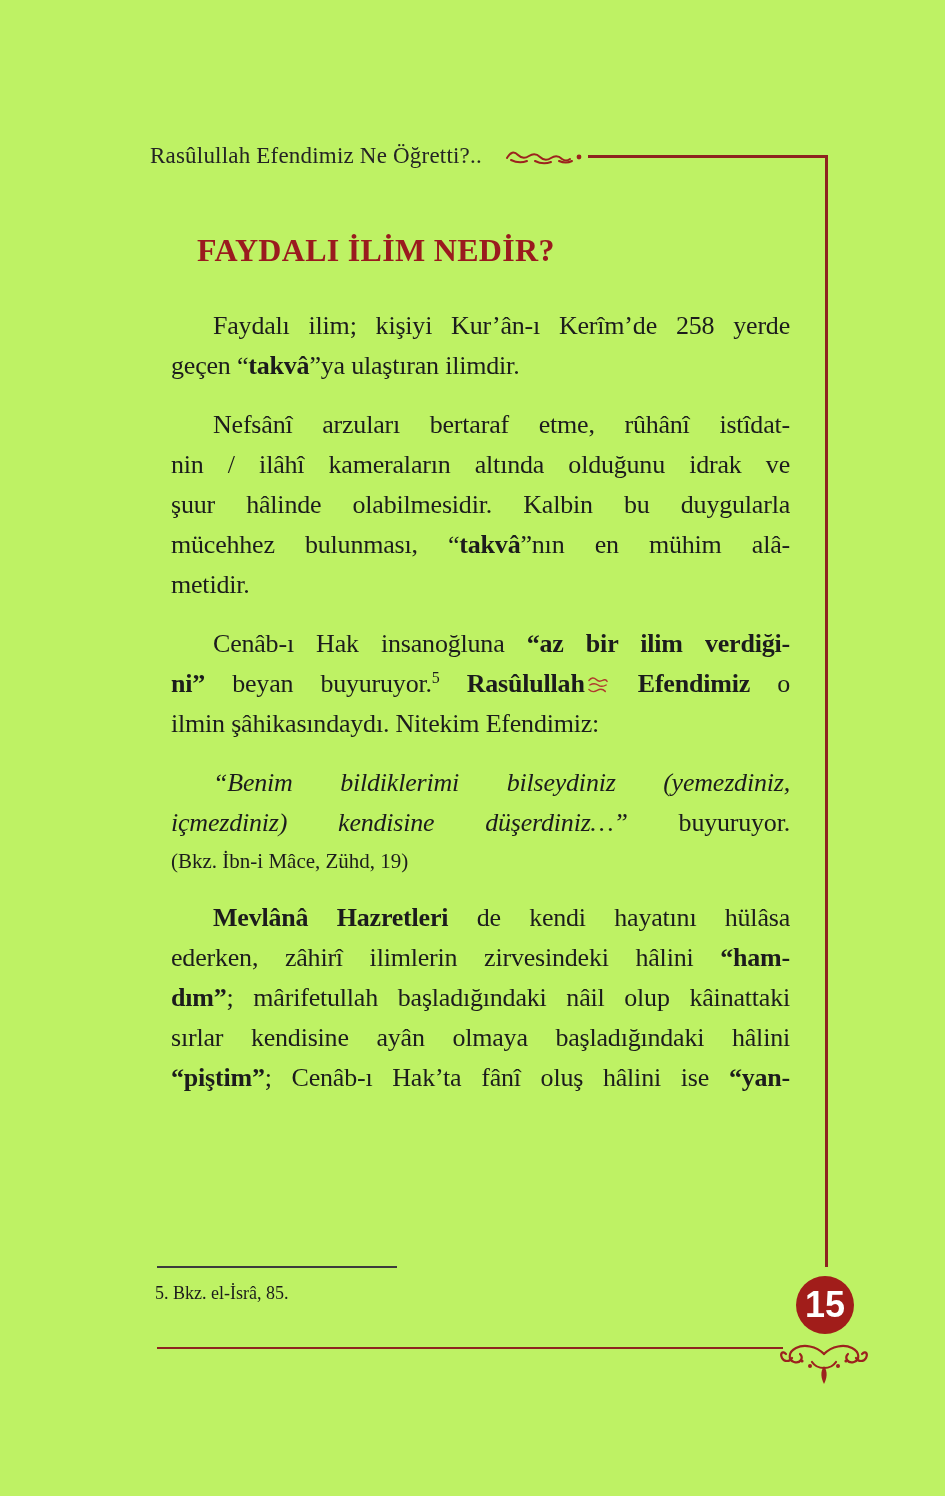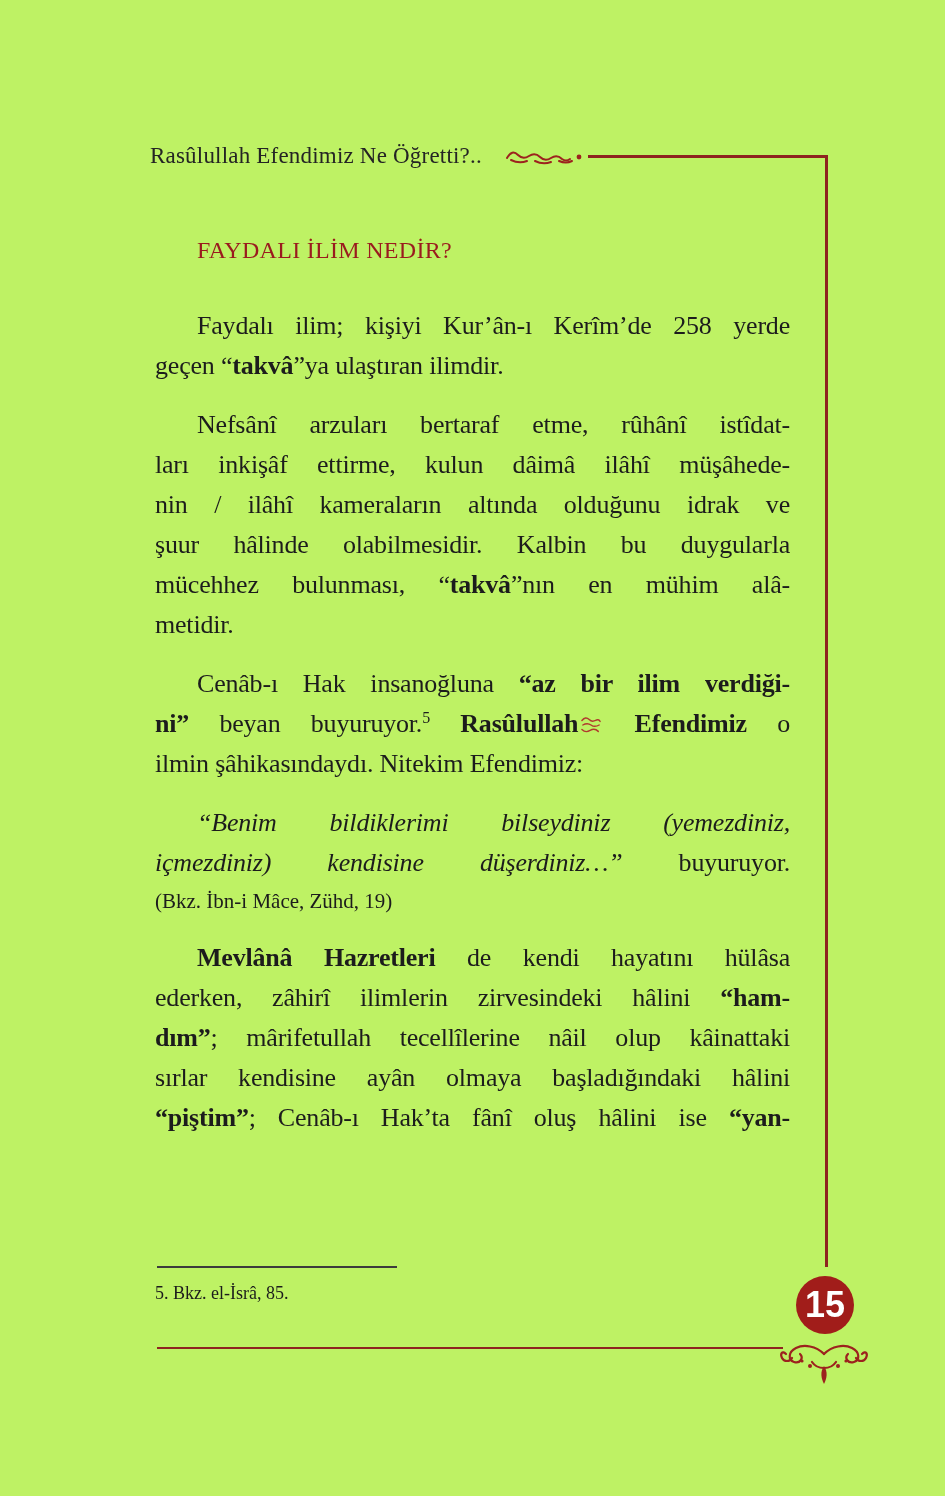--- a/index.html
+++ b/index.html
@@ -17,24 +17,24 @@
     font-size:23px;line-height:28px;color:#242424;
     letter-spacing:.2px;white-space:nowrap;
   }
   .head-ornament{position:absolute;left:505px;top:146px;width:78px;height:20px;}
   .head-rule{position:absolute;left:588px;top:155px;width:240px;height:3px;background:var(--rule);}
   .vert-rule{position:absolute;left:825px;top:155px;width:3px;height:1112px;background:var(--rule);}
   
   .content{position:absolute;left:155px;top:230px;width:635px;}
   .section-title{
     margin:0 0 36px 42px;
-    font-size:24px;font-weight:normal;line-height:40px;
+    font-size:32px;font-weight:bold;line-height:40px;
     color:var(--accent);letter-spacing:.3px;
   }
-  .para{margin:0 0 19px 0;font-size:26px;letter-spacing:-0.2px;}
+  .para{margin:0 0 19px 16px;font-size:26px;letter-spacing:-0.2px;}
   .para:last-child{margin-bottom:0;}
   .line{height:40px;line-height:40px;overflow:hidden;}
   .line.j{text-align:justify;}
   .line.j::after{content:"";display:inline-block;width:100%;height:0;}
   .para.indent .line:first-child{text-indent:42px;}
   .line.small{height:36px;line-height:36px;font-size:21px;letter-spacing:0;}
   .b{font-weight:bold;}
   .i{font-style:italic;}
   .seg-sup{font-size:16px;position:relative;top:-9px;}
   .pbuh{display:inline-block;vertical-align:-3px;margin:0 2px;}
@@ -76,21 +76,20 @@
 
   <div class="content">
     <h1 class="section-title">FAYDALI İLİM NEDİR?</h1>
     <div>
         <div class="para indent">
           <div class="line j"><span>Faydalı ilim; kişiyi Kur’ân-ı Kerîm’de 258 yerde</span></div>
           <div class="line"><span>geçen “</span><span class="b">takvâ</span><span>”ya ulaştıran ilimdir.</span></div>
         </div>
         <div class="para indent">
           <div class="line j"><span>Nefsânî arzuları bertaraf etme, rûhânî istîdat-</span></div>
-          <div class="line j"><span>ları inkişâf ettirme, kulun dâimâ ilâhî müşâhede-</span></div>
           <div class="line j"><span>nin / ilâhî kameraların altında olduğunu idrak ve</span></div>
           <div class="line j"><span>şuur hâlinde olabilmesidir. Kalbin bu duygularla</span></div>
           <div class="line j"><span>mücehhez bulunması, “</span><span class="b">takvâ</span><span>”nın en mühim alâ-</span></div>
           <div class="line"><span>metidir.</span></div>
         </div>
         <div class="para indent">
           <div class="line j"><span>Cenâb-ı Hak insanoğluna </span><span class="b">“az bir ilim verdiği-</span></div>
           <div class="line j"><span class="b">ni”</span><span> beyan buyuruyor.</span><span class="seg-sup">5</span><span> </span><span class="b">Rasûlullah</span><span class="pbuh"><svg viewBox="0 0 24 22" width="22" height="20">
                 <g fill="none" stroke="#b03a2e" stroke-width="1.6" stroke-linecap="round">
                   <path d="M2 6 q4 -5 8 -1 q3 3 7 1 q3 -2 5 1"></path>
@@ -101,21 +100,21 @@
           <div class="line"><span>ilmin şâhikasındaydı. Nitekim Efendimiz:</span></div>
         </div>
         <div class="para indent">
           <div class="line j"><span class="i">“Benim bildiklerimi bilseydiniz (yemezdiniz,</span></div>
           <div class="line j"><span class="i">içmezdiniz) kendisine düşerdiniz…”</span><span> buyuruyor.</span></div>
           <div class="line small"><span>(Bkz. İbn-i Mâce, Zühd, 19)</span></div>
         </div>
         <div class="para indent">
           <div class="line j"><span class="b">Mevlânâ Hazretleri</span><span> de kendi hayatını hülâsa</span></div>
           <div class="line j"><span>ederken, zâhirî ilimlerin zirvesindeki hâlini </span><span class="b">“ham-</span></div>
-          <div class="line j"><span class="b">dım”</span><span>; mârifetullah tecellîlerine nâil olup kâinattaki</span></div>
+          <div class="line j"><span class="b">dım”</span><span>; mârifetullah başladığındaki nâil olup kâinattaki</span></div>
           <div class="line j"><span>sırlar kendisine ayân olmaya başladığındaki hâlini</span></div>
           <div class="line j"><span class="b">“piştim”</span><span>; Cenâb-ı Hak’ta fânî oluş hâlini ise </span><span class="b">“yan-</span></div>
         </div>
       </div>
   </div>
 
   <div class="footnote-rule"></div>
   <div class="footnote">5. Bkz. el-İsrâ, 85.</div>
 
   <div class="bottom-rule"></div>

